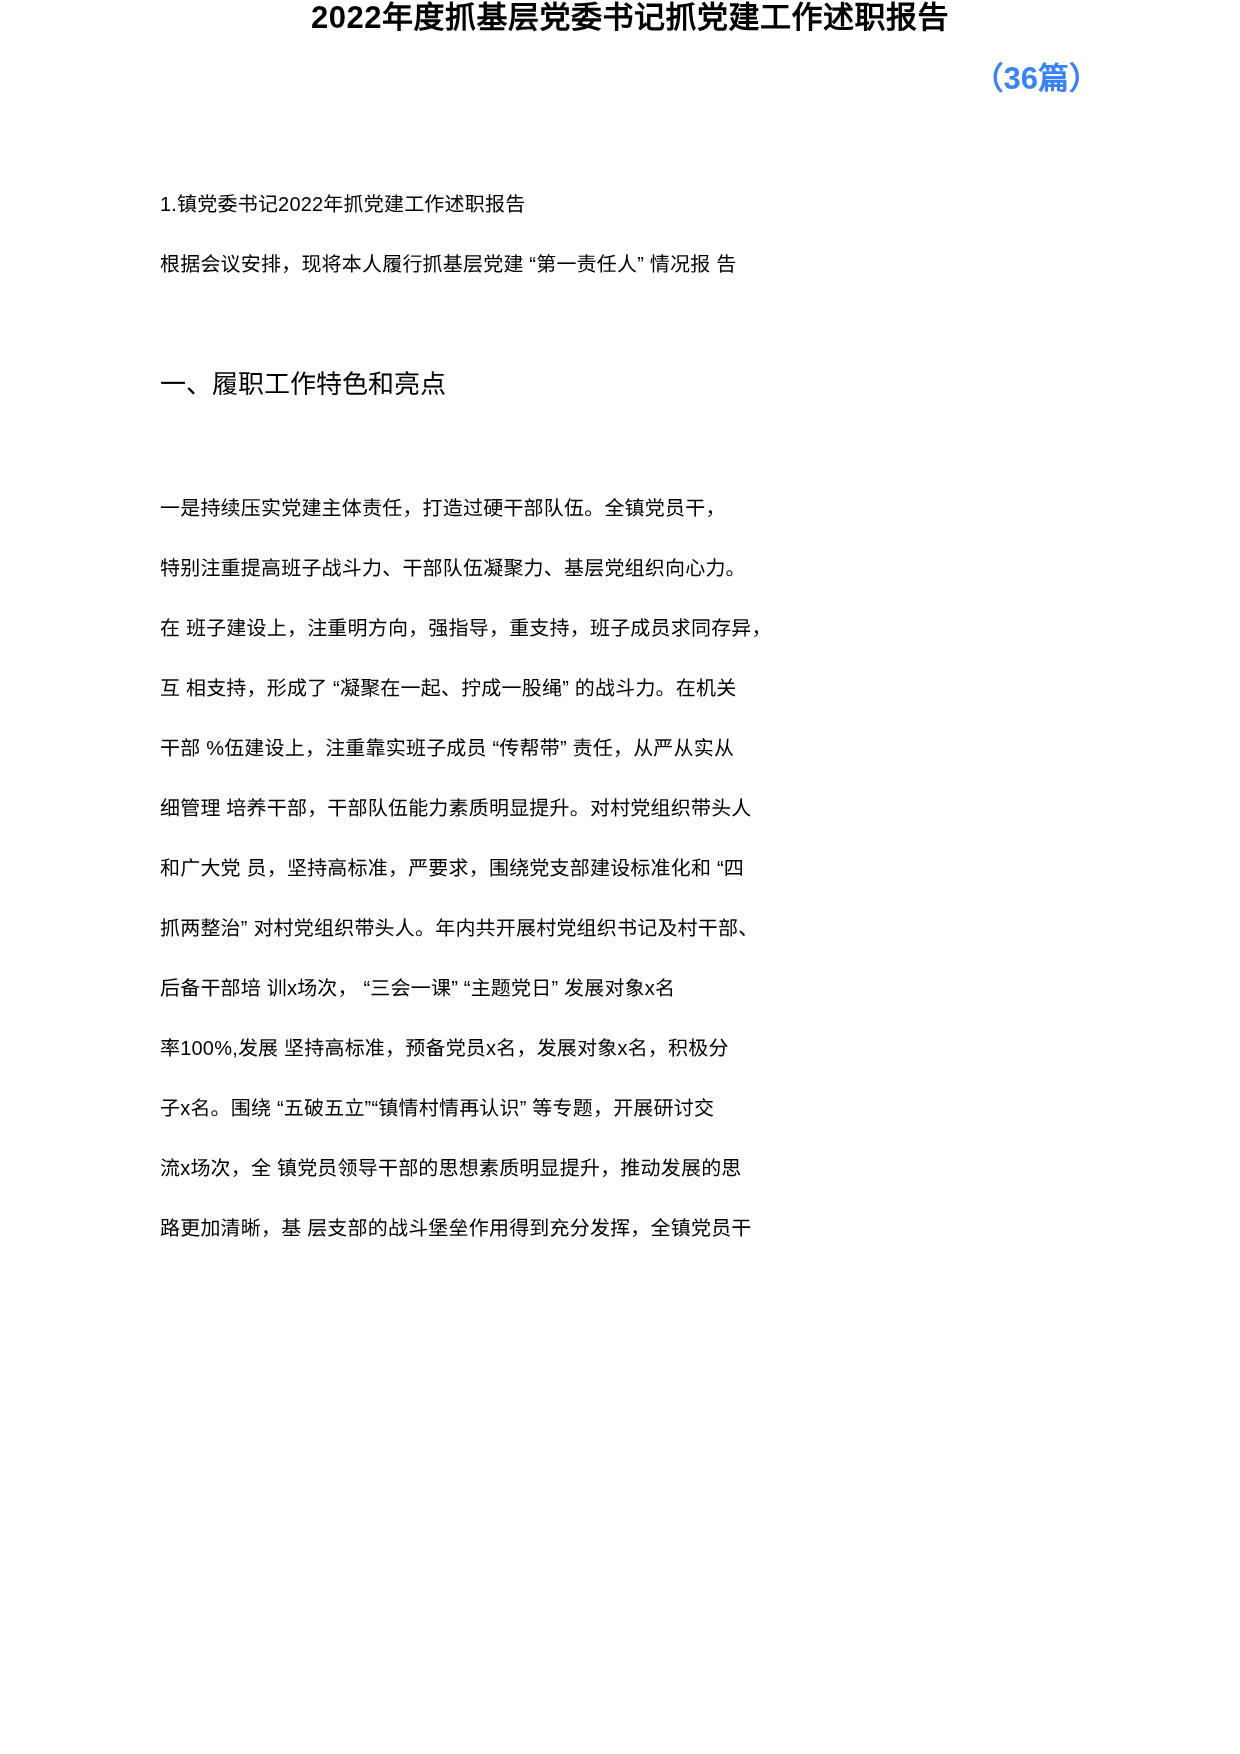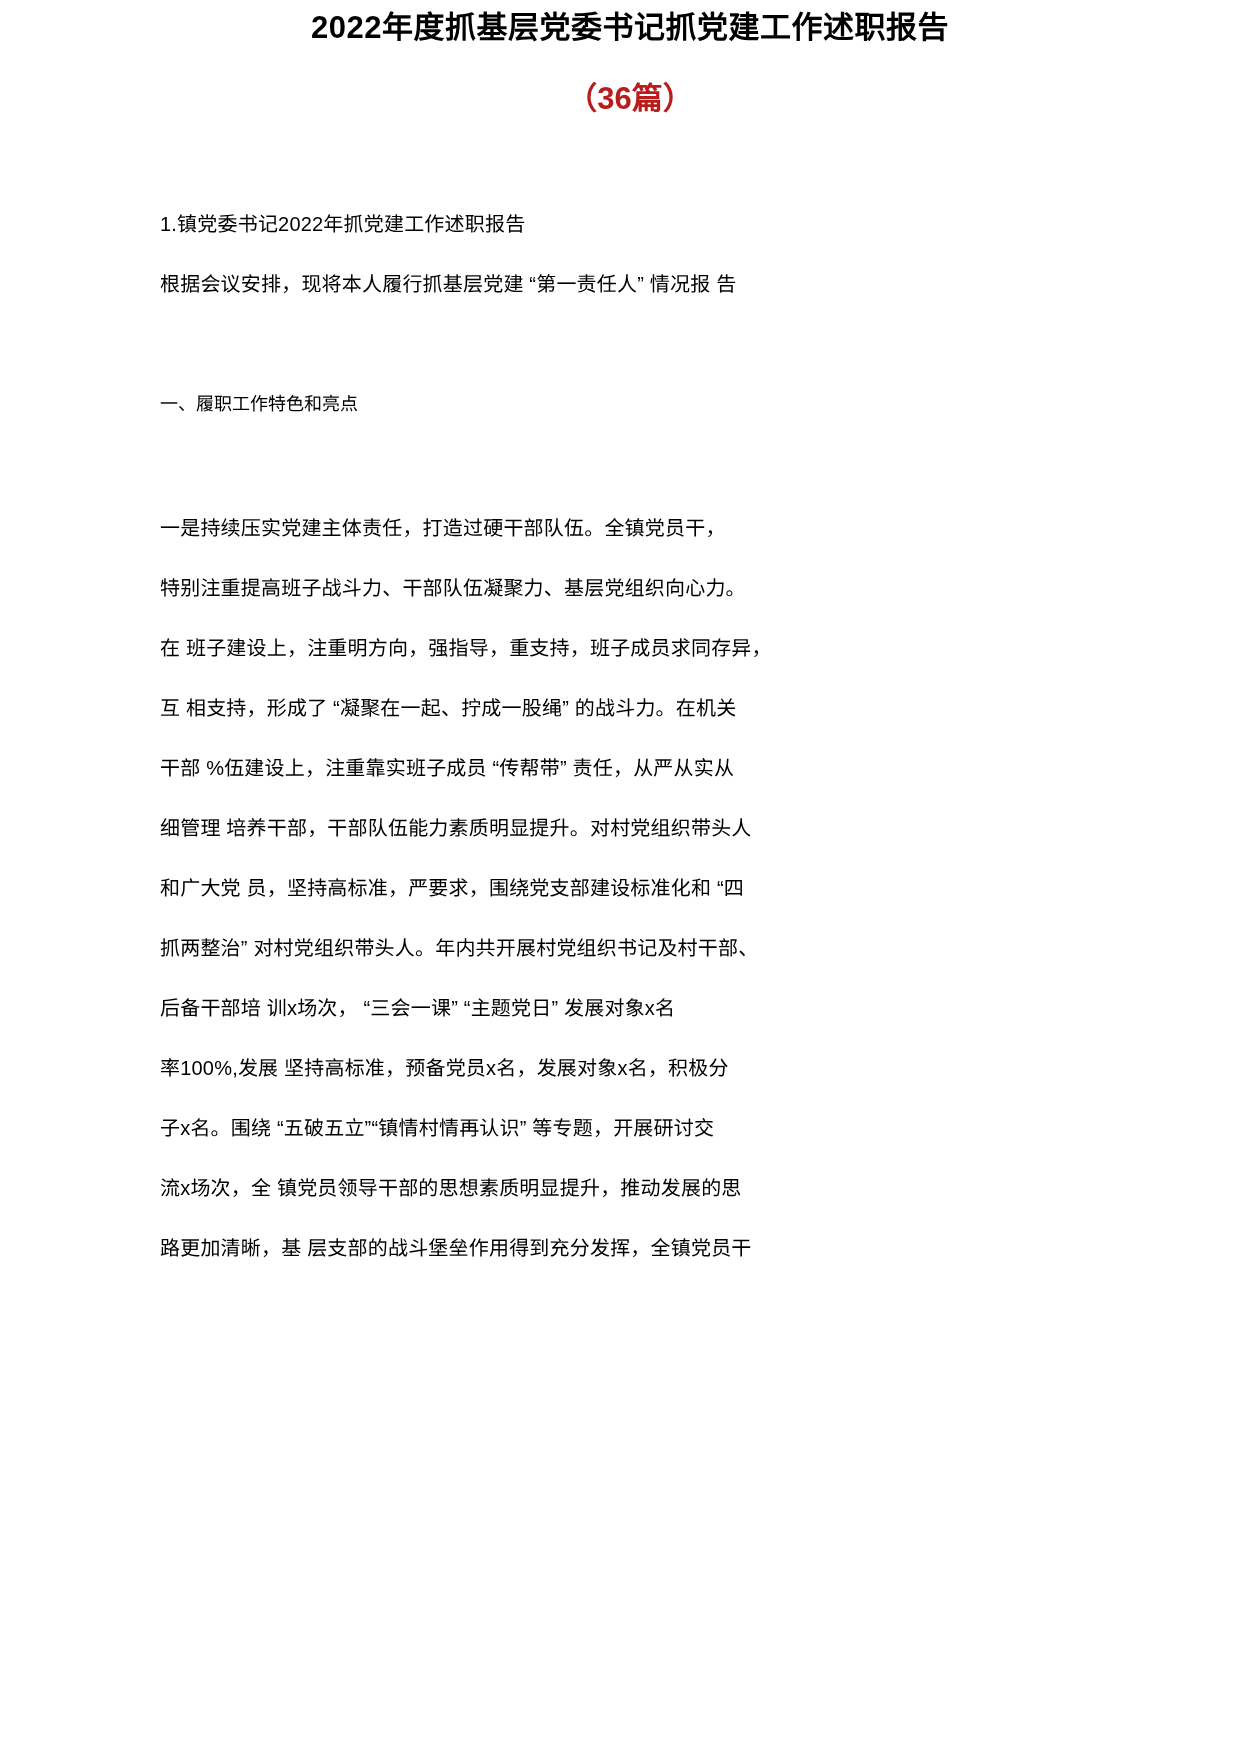--- a/index.html
+++ b/index.html
@@ -24,51 +24,51 @@
   }
   .content {
     position: absolute;
     left: 160px;
     top: 0;
     width: 940px;
   }
 
   
   .doc-title {
-    margin: 12px;
+    margin: 2px;
     text-align: center;
     font-size: 31px;
     font-weight: bold;
     letter-spacing: 0.5px;
     line-height: 1.0;
     color: #000000;
   }
   .doc-subtitle {
     margin: 0;
     padding-top: 28px;
-    text-align: center;
+    text-align: right;
     font-size: 31px;
     font-weight: bold;
     line-height: 1.0;
-    color: #b91c1c;
+    color: #3b82f6;
   }
 
   
   .body-block {
     margin-top: 58px;
   }
   .line {
     font-size: 20px;
     line-height: 60px;
     color: #000000;
     white-space: pre;
     letter-spacing: 0.2px;
   }
   .section-heading {
-    font-size: 18px;
+    font-size: 26px;
     line-height: 60px;
     color: #000000;
     white-space: pre;
   }
   .spacer-sm { height: 22px; }
   .spacer-lg { height: 60px; }
   .spacer-xl { height: 64px; }
 </style>
 </head>
 <body>

